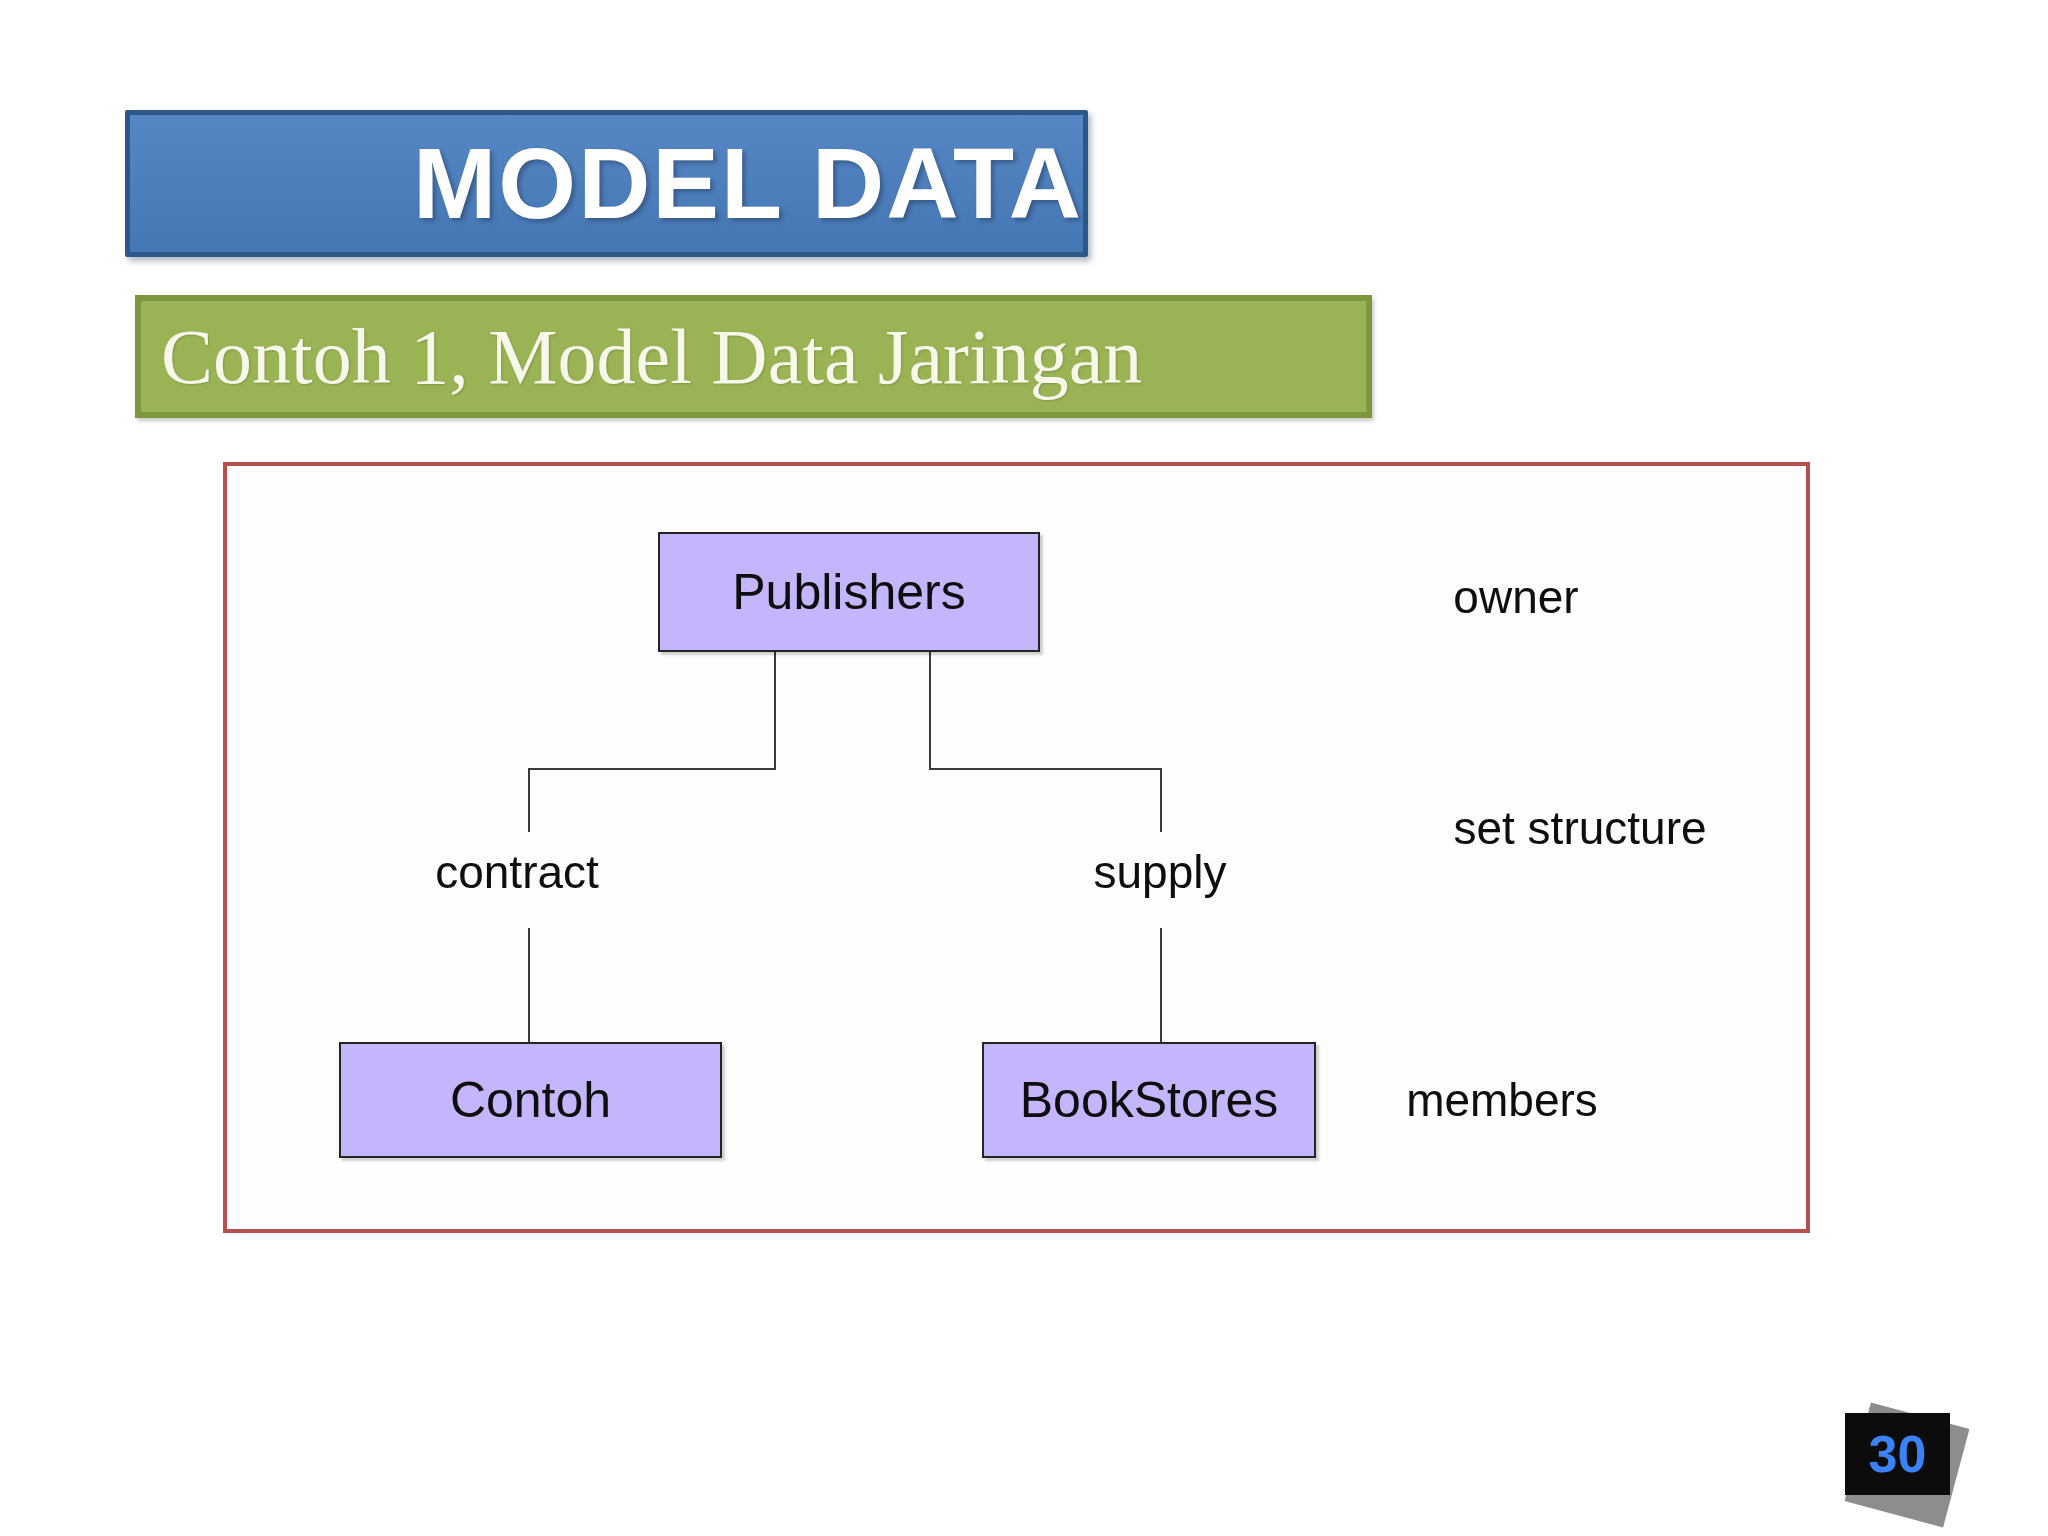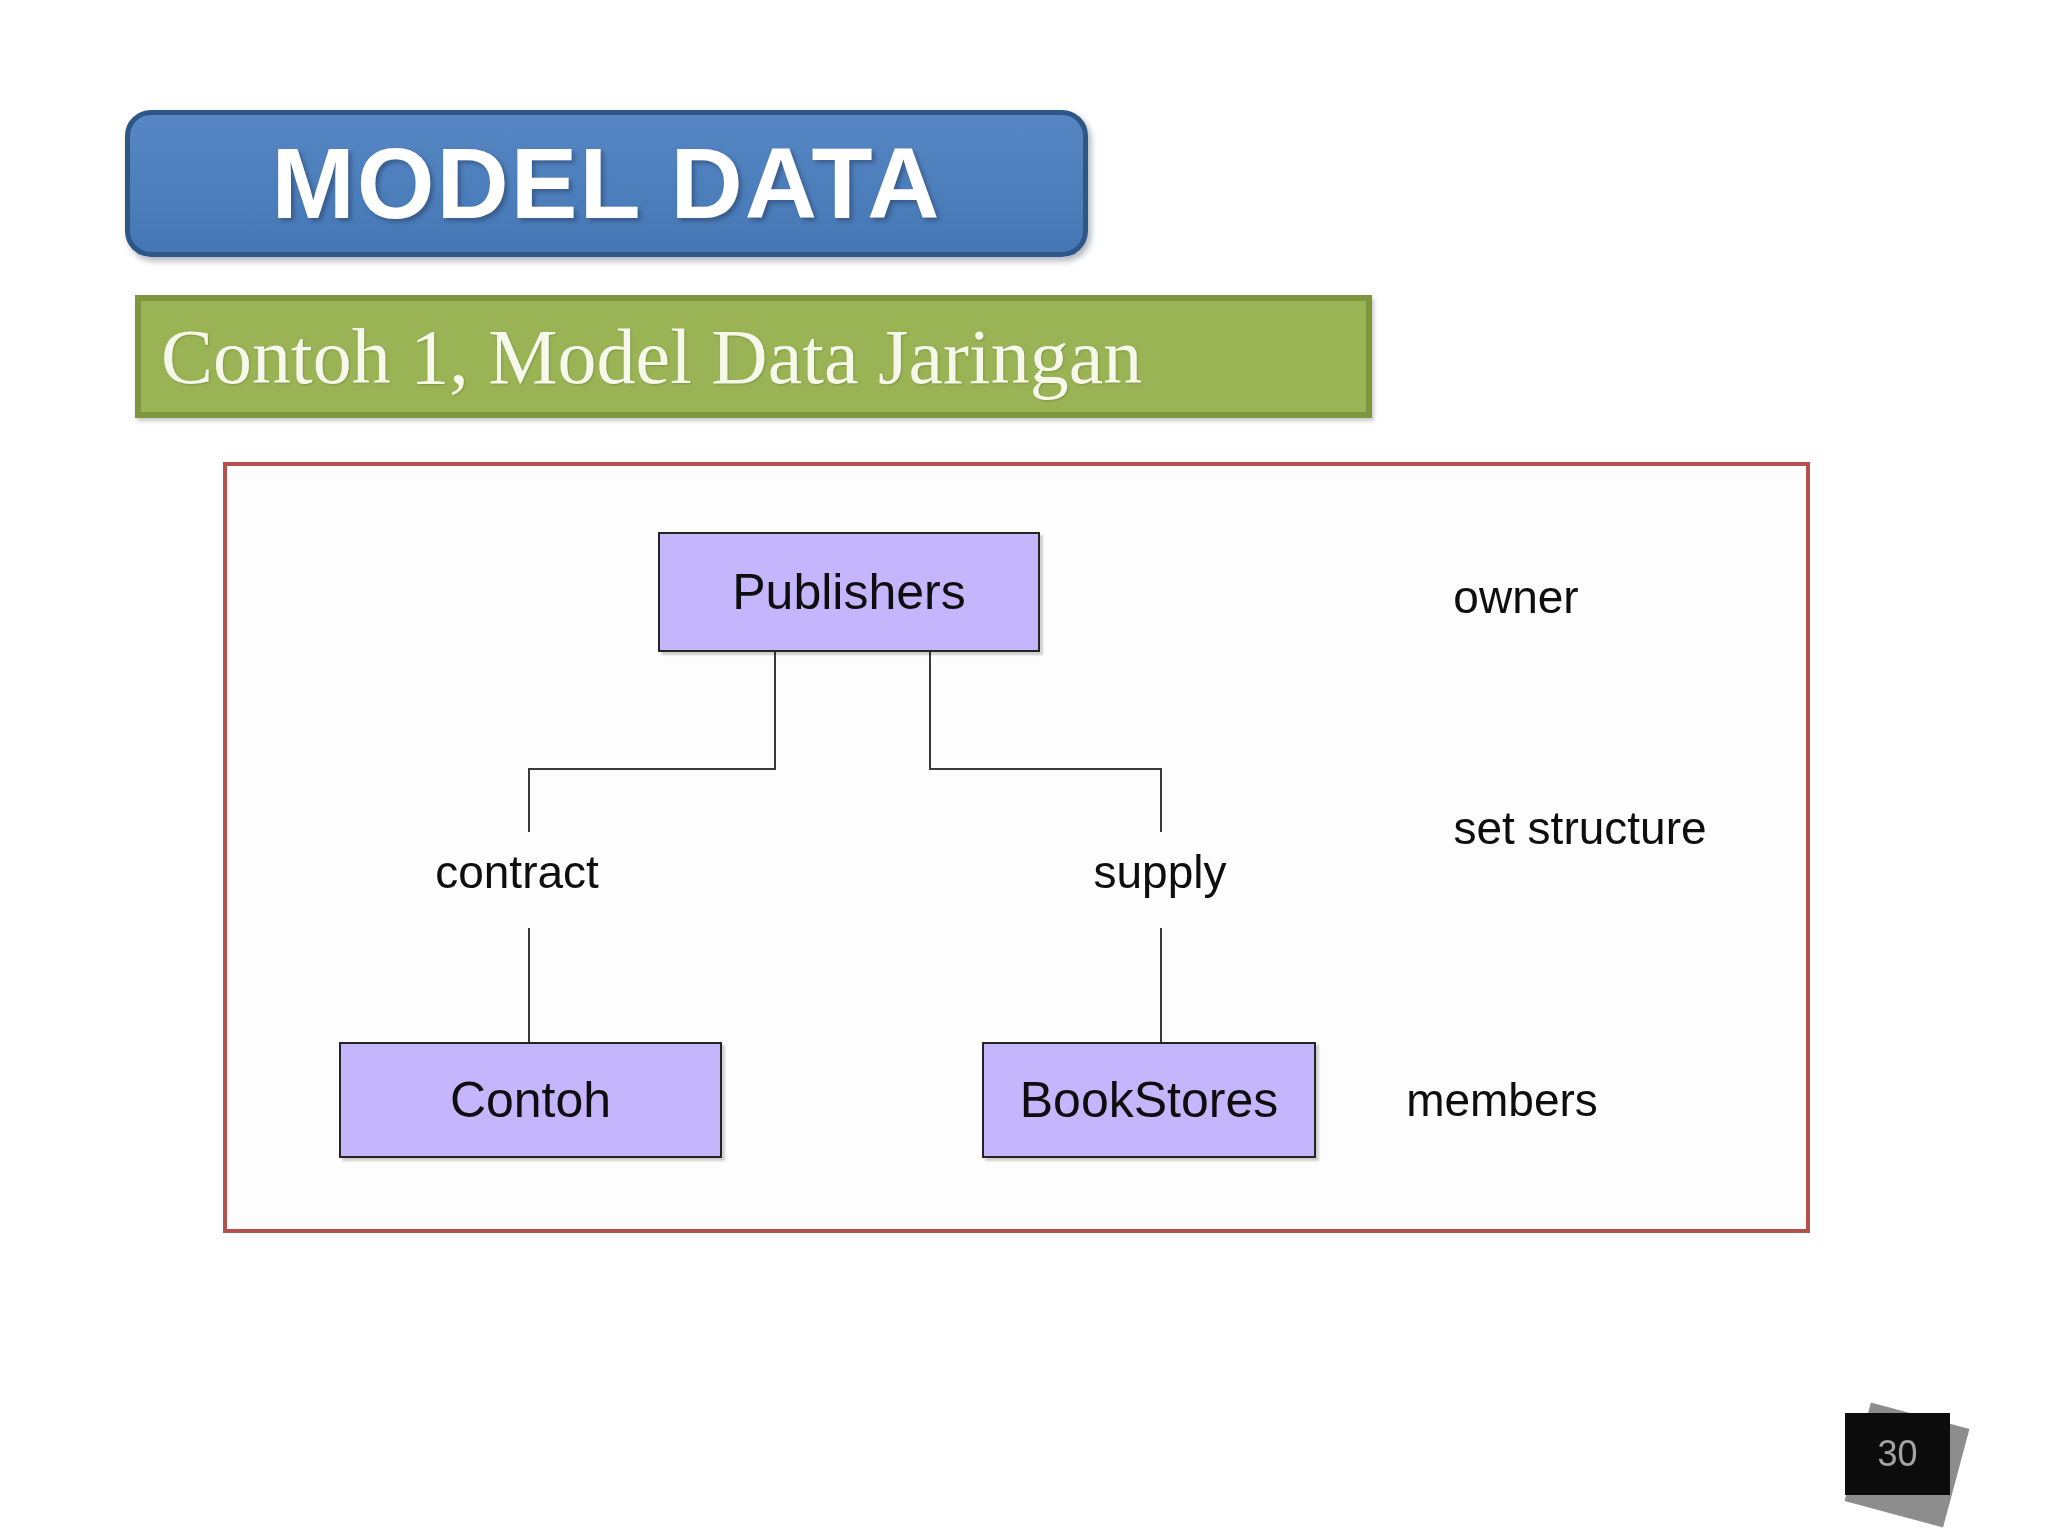--- a/index.html
+++ b/index.html
@@ -17,25 +17,25 @@
 
   
   .title-box {
     position: absolute;
     left: 125px; top: 110px;
     width: 963px; height: 147px;
     box-sizing: border-box;
     background: linear-gradient(180deg, #survived 0%, #4577b5 100%);
     background: linear-gradient(180deg, #5687c4 0%, #4577b5 100%);
     border: 5px solid #2d5787;
-    border-radius: 26px;
+    border-radius: 2px;
     box-shadow: 3px 4px 6px rgba(80, 90, 110, 0.45);
     display: flex;
     align-items: center;
-    justify-content: center;
+    justify-content: flex-end;
   }
   .title-text {
     color: #ffffff;
     font-size: 100px;
     font-weight: 700;
     letter-spacing: 2px;
     text-shadow: 3px 3px 4px rgba(30, 50, 80, 0.45);
     white-space: nowrap;
   }
 
@@ -127,23 +127,23 @@
   .page-num-box {
     position: absolute;
     left: 1845px; top: 1413px;
     width: 105px; height: 82px;
     background: #0c0c0c;
     display: flex;
     align-items: center;
     justify-content: center;
   }
   .page-num-text {
-    color: #a3a3a3;
-    font-size: 36px;
-    font-weight: 400;
+    color: #3b82f6;
+    font-size: 52px;
+    font-weight: 700;
   }
 </style>
 </head>
 <body>
 
 <div class="title-box">
   <span class="title-text">MODEL DATA</span>
 </div>
 
 <div class="subtitle-bar">

